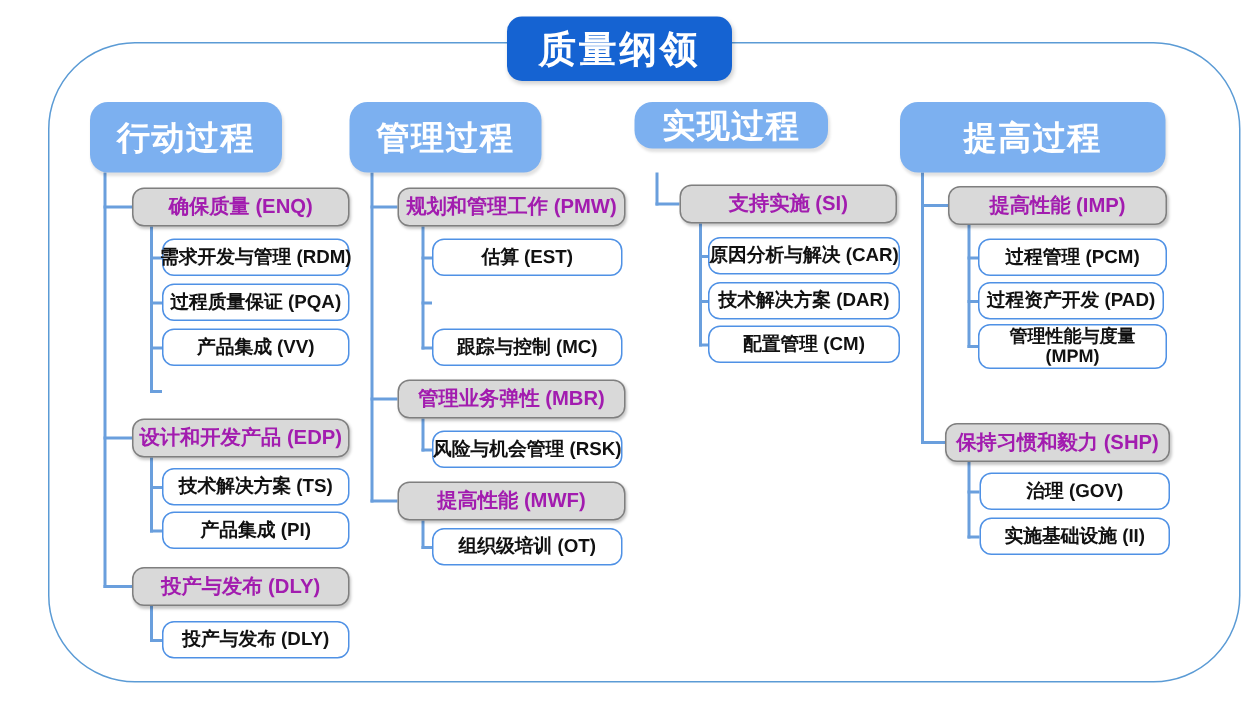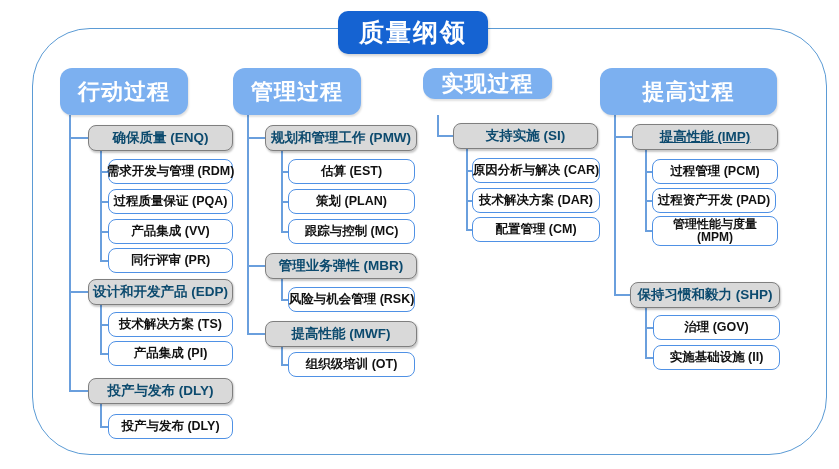--- a/index.html
+++ b/index.html
@@ -2,21 +2,21 @@
 <html><head>
 <meta charset="utf-8">
 <style>
   html,body{margin:0;padding:0;background:#fff;}
   body{font-family:"Liberation Sans","DejaVu Sans",sans-serif;}
   .canvas{position:relative;width:839px;height:469px;background:#fff;overflow:hidden;}
   .frame{position:absolute;left:32px;top:28px;width:795px;height:427px;border:1.8px solid #5b9bd5;border-radius:58px;box-sizing:border-box;}
   .box{position:absolute;display:flex;align-items:center;justify-content:center;box-sizing:border-box;text-align:center;white-space:nowrap;}
   .title{background:#1563d2;color:#fff;font-weight:bold;font-size:25px;letter-spacing:2px;border-radius:10px;z-index:5;box-shadow:1px 2px 3px rgba(0,0,0,.18);}
   .hdr{background:#7cb0f0;color:#fff;font-weight:bold;font-size:22px;letter-spacing:1px;border-radius:12px;z-index:3;box-shadow:1px 2px 2px rgba(0,0,0,.12);}
-  .l2{background:#d9d9d9;border:1.5px solid #7f7f7f;border-radius:8px;font-weight:bold;font-size:13.5px;color:#0c4a6e;z-index:3;box-shadow:1px 1.5px 2px rgba(0,0,0,.22);}
+  .l2{background:#d9d9d9;border:1.5px solid #7f7f7f;border-radius:8px;font-weight:bold;font-size:13.5px;color:#a21caf;z-index:3;box-shadow:1px 1.5px 2px rgba(0,0,0,.22);}
   .l3{background:#fff;border:1.5px solid #4f91e5;border-radius:8px;font-weight:bold;font-size:12.5px;color:#111;z-index:3;}
   .wrap{white-space:normal;line-height:1.12;font-size:12px;padding:0 4px;}
   .vl,.hl{position:absolute;background:#6a9fdd;z-index:1;}
   .vl{width:1.5px;}
   .hl{height:1.5px;}
 </style>
 </head>
 <body>
 
 <div class="canvas">
@@ -37,21 +37,20 @@
   <div class="hl" style="left:100px;top:324px;width:8px;"></div>
   <div class="hl" style="left:100px;top:353px;width:8px;"></div>
   <div class="vl" style="left:100px;top:404px;height:24px;"></div>
   <div class="hl" style="left:100px;top:426px;width:8px;"></div>
 
   <div class="box hdr" style="left:60px;top:68px;width:128px;height:47px;">行动过程</div>
   <div class="box l2" style="left:88px;top:125px;width:145px;height:26px;">确保质量 (ENQ)</div>
   <div class="box l3" style="left:108px;top:159px;width:125px;height:25px;">需求开发与管理 (RDM)</div>
   <div class="box l3" style="left:108px;top:189px;width:125px;height:25px;">过程质量保证 (PQA)</div>
   <div class="box l3" style="left:108px;top:219px;width:125px;height:25px;">产品集成 (VV)</div>
-  <div class="box l3" style="left:108px;top:248px;width:125px;height:25px;">同行评审 (PR)</div>
   <div class="box l2" style="left:88px;top:279px;width:145px;height:26px;">设计和开发产品 (EDP)</div>
   <div class="box l3" style="left:108px;top:312px;width:125px;height:25px;">技术解决方案 (TS)</div>
   <div class="box l3" style="left:108px;top:341px;width:125px;height:25px;">产品集成 (PI)</div>
   <div class="box l2" style="left:88px;top:378px;width:145px;height:26px;">投产与发布 (DLY)</div>
   <div class="box l3" style="left:108px;top:414px;width:125px;height:25px;">投产与发布 (DLY)</div>
 
   <div class="vl" style="left:247px;top:115px;height:220px;"></div>
   <div class="hl" style="left:247px;top:137px;width:18px;"></div>
   <div class="hl" style="left:247px;top:265px;width:18px;"></div>
   <div class="hl" style="left:247px;top:333px;width:18px;"></div>
@@ -60,21 +59,20 @@
   <div class="hl" style="left:281px;top:201px;width:7px;"></div>
   <div class="hl" style="left:281px;top:231px;width:7px;"></div>
   <div class="vl" style="left:281px;top:279px;height:22px;"></div>
   <div class="hl" style="left:281px;top:299px;width:7px;"></div>
   <div class="vl" style="left:281px;top:347px;height:19px;"></div>
   <div class="hl" style="left:281px;top:364px;width:7px;"></div>
 
   <div class="box hdr" style="left:233px;top:68px;width:128px;height:47px;">管理过程</div>
   <div class="box l2" style="left:265px;top:125px;width:152px;height:26px;">规划和管理工作 (PMW)</div>
   <div class="box l3" style="left:288px;top:159px;width:127px;height:25px;">估算 (EST)</div>
-  <div class="box l3" style="left:288px;top:189px;width:127px;height:25px;">策划 (PLAN)</div>
   <div class="box l3" style="left:288px;top:219px;width:127px;height:25px;">跟踪与控制 (MC)</div>
   <div class="box l2" style="left:265px;top:253px;width:152px;height:26px;">管理业务弹性 (MBR)</div>
   <div class="box l3" style="left:288px;top:287px;width:127px;height:25px;">风险与机会管理 (RSK)</div>
   <div class="box l2" style="left:265px;top:321px;width:152px;height:26px;">提高性能 (MWF)</div>
   <div class="box l3" style="left:288px;top:352px;width:127px;height:25px;">组织级培训 (OT)</div>
 
   <div class="vl" style="left:437px;top:115px;height:22px;"></div>
   <div class="hl" style="left:437px;top:135px;width:16px;"></div>
   <div class="vl" style="left:466px;top:149px;height:82px;"></div>
   <div class="hl" style="left:466px;top:170px;width:6px;"></div>
@@ -92,21 +90,21 @@
   <div class="hl" style="left:614px;top:294px;width:16px;"></div>
   <div class="vl" style="left:645px;top:150px;height:82px;"></div>
   <div class="hl" style="left:645px;top:171px;width:7px;"></div>
   <div class="hl" style="left:645px;top:200px;width:7px;"></div>
   <div class="hl" style="left:645px;top:230px;width:7px;"></div>
   <div class="vl" style="left:645px;top:308px;height:51px;"></div>
   <div class="hl" style="left:645px;top:327px;width:8px;"></div>
   <div class="hl" style="left:645px;top:357px;width:8px;"></div>
 
   <div class="box hdr" style="left:600px;top:68px;width:177px;height:47px;">提高过程</div>
-  <div class="box l2" style="left:632px;top:124px;width:146px;height:26px;text-decoration:underline;">提高性能 (IMP)</div>
+  <div class="box l2" style="left:632px;top:124px;width:146px;height:26px;">提高性能 (IMP)</div>
   <div class="box l3" style="left:652px;top:159px;width:126px;height:25px;">过程管理 (PCM)</div>
   <div class="box l3" style="left:652px;top:188px;width:124px;height:25px;">过程资产开发 (PAD)</div>
   <div class="box l3 wrap" style="left:652px;top:216px;width:126px;height:30px;">管理性能与度量 (MPM)</div>
   <div class="box l2" style="left:630px;top:282px;width:150px;height:26px;">保持习惯和毅力 (SHP)</div>
   <div class="box l3" style="left:653px;top:315px;width:127px;height:25px;">治理 (GOV)</div>
   <div class="box l3" style="left:653px;top:345px;width:127px;height:25px;">实施基础设施 (II)</div>
 
 </div>
 
 </body></html>

